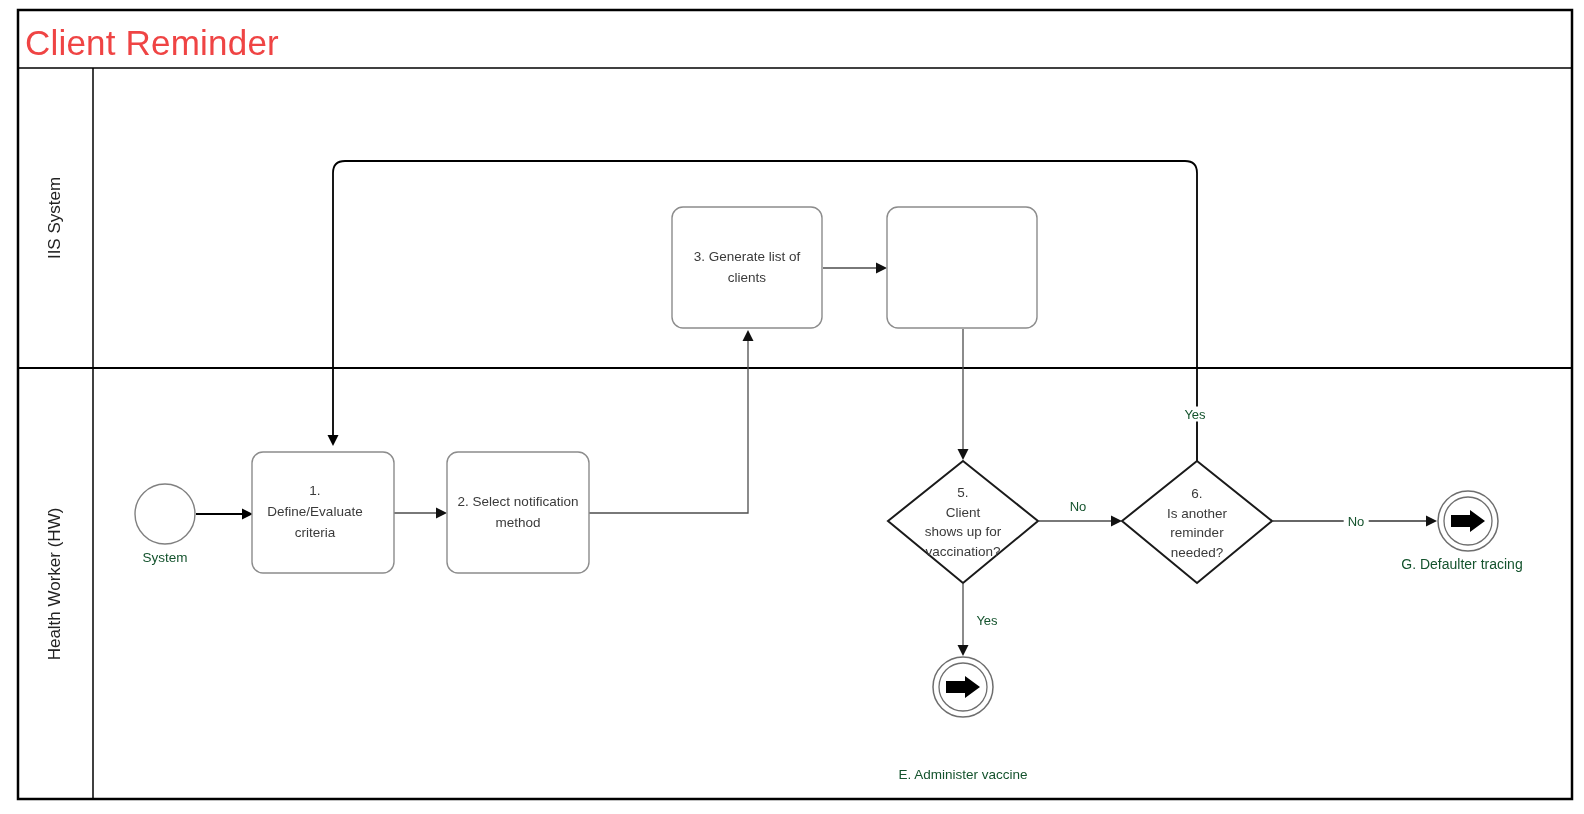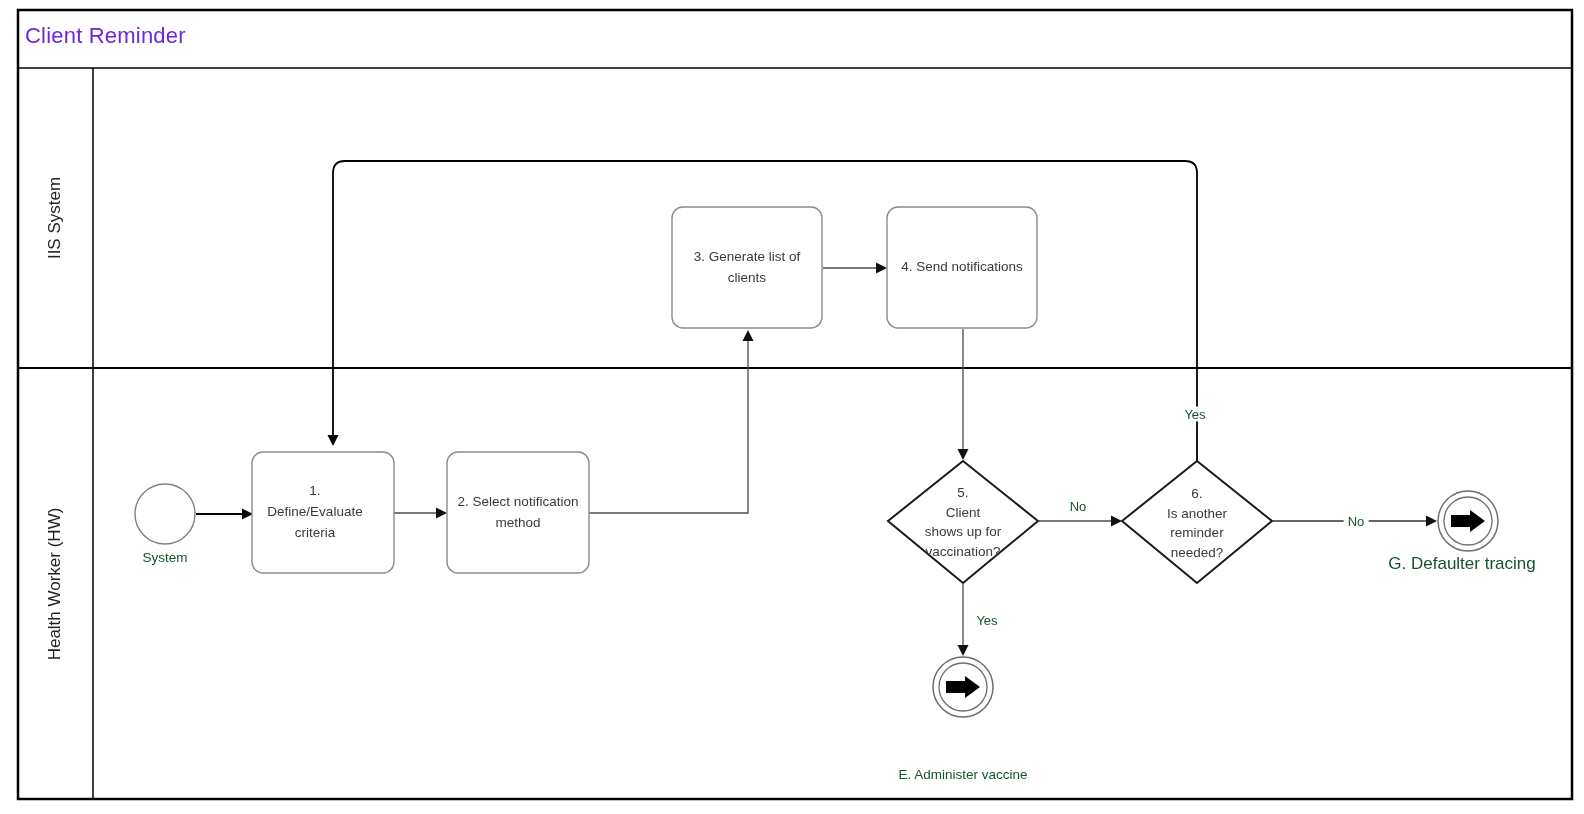--- a/index.html
+++ b/index.html
@@ -10,21 +10,21 @@
   .canvas {
     position: relative;
     width: 1584px; height: 814px;
     background: #ffffff;
     overflow: hidden;
   }
   .layer { position: absolute; left: 0; top: 0; }
   .t { position: absolute; color: #3a3a3a; }
   .title {
     left: 25px; top: 23px;
-    font-size: 22px; color: #6d28d9; letter-spacing: 0.2px;
+    font-size: 35px; color: #ef4444; letter-spacing: 0.2px;
     white-space: nowrap;
   }
   .lane-label {
     transform: translate(-50%, -50%) rotate(-90deg);
     font-size: 17px; color: #222; white-space: nowrap;
   }
   .node-label {
     display: flex; align-items: center; justify-content: center;
     text-align: center;
     font-size: 13.5px; line-height: 1.55;
@@ -108,32 +108,31 @@
   <div class="t lane-label" style="left:55px; top:584px;">Health Worker (HW)</div>
 
   <div class="t edge-label" style="left:165px; top:557px; font-size:13.5px;">System</div>
 
   <div class="t node-label" style="left:252px; top:452px; width:126px; height:121px;">1. Define/Evaluate
 criteria</div>
   <div class="t node-label" style="left:447px; top:452px; width:142px; height:121px;">2. Select notification
 method</div>
   <div class="t node-label" style="left:672px; top:207px; width:150px; height:121px;">3. Generate list of
 clients</div>
-  <div class="t node-label" style="left:887px; top:207px; width:150px; height:121px;">4. Send notifications</div>
 
   <div class="t center-label" style="left:963px; top:522px; width:120px;">5.
 Client
 shows up for
 vaccination?</div>
   <div class="t center-label" style="left:1197px; top:523px; width:120px;">6.
 Is another
 reminder
 needed?</div>
 
   <div class="t edge-label" style="left:963px; top:730px; font-size:13.5px;margin-top:44px;">E. Administer vaccine</div>
-  <div class="t edge-label" style="left:1462px; top:564px; font-size:17px;">G. Defaulter tracing</div>
+  <div class="t edge-label" style="left:1462px; top:564px; font-size:14px;">G. Defaulter tracing</div>
 
   <div class="t edge-label" style="left:1078px; top:506px;">No</div>
   <div class="t edge-label" style="left:987px; top:620px;">Yes</div>
   <div class="t edge-label on-line" style="left:1356px; top:521px;">No</div>
   <div class="t edge-label on-line" style="left:1195px; top:414px;">Yes</div>
 
 </div>
 
 </body></html>

